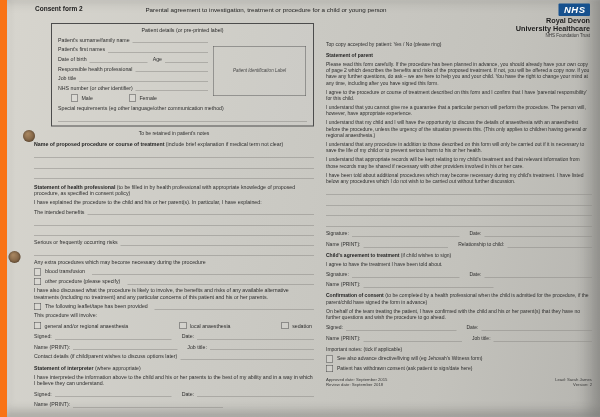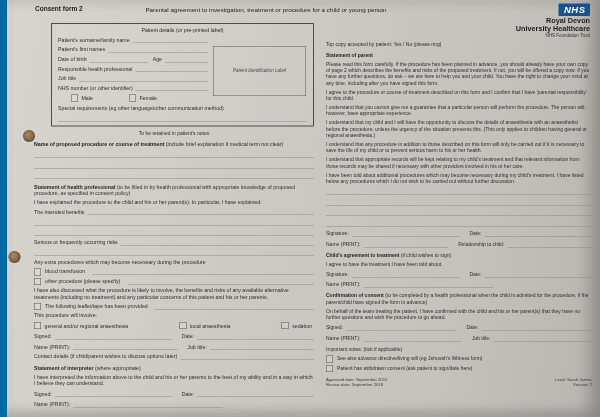--- a/index.html
+++ b/index.html
@@ -1,18 +1,18 @@
 <!DOCTYPE html>
 <html style="--nhs-blue: #17518e; --paper: #cbcac4; --ink: #2e2e2e;"><head>
 <meta charset="utf-8">
 <style>
   :root{ --nhs-blue:#17518e; --paper:#cbcac4; --ink:#2e2e2e; }
   *{margin:0;padding:0;box-sizing:border-box;}
   body{background:#17140f;}
-  .viewport{position:relative;width:600px;height:417px;overflow:hidden;background:#0369a1;}
+  .viewport{position:relative;width:600px;height:417px;overflow:hidden;background:#f97316;}
   .scale{position:absolute;left:0;top:0;width:1200px;height:834px;transform:scale(.5);transform-origin:0 0;
          font-family:"Liberation Sans","DejaVu Sans",sans-serif;color:var(--ink);}
   .paper{position:absolute;left:14px;top:0;right:0;bottom:0;overflow:hidden;
          background:linear-gradient(102deg,#d7d5ce 0%,#cccbc5 38%,#c3c2bc 75%,#b6b5b0 100%);
          box-shadow:inset -24px 0 28px rgba(0,0,0,.18), inset 0 -16px 20px rgba(0,0,0,.10), inset 4px 0 6px rgba(255,255,255,.22);}
   .hole{position:absolute;width:24px;height:24px;border-radius:50%;z-index:5;
         background:radial-gradient(circle at 38% 32%,#aa8862,#7e6143 68%,#664d35);
         box-shadow:inset 0 0 5px rgba(0,0,0,.45);}
   .hole1{left:46px;top:260px;} .hole2{left:17px;top:502px;}
 

